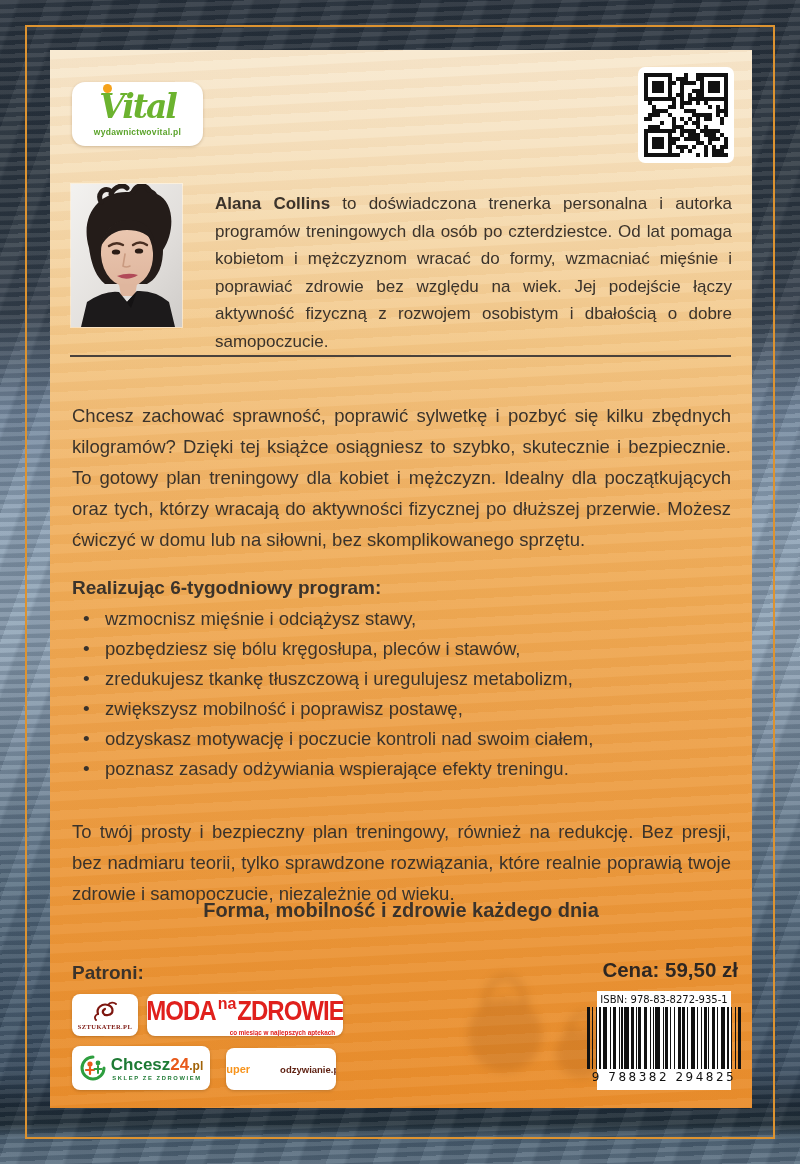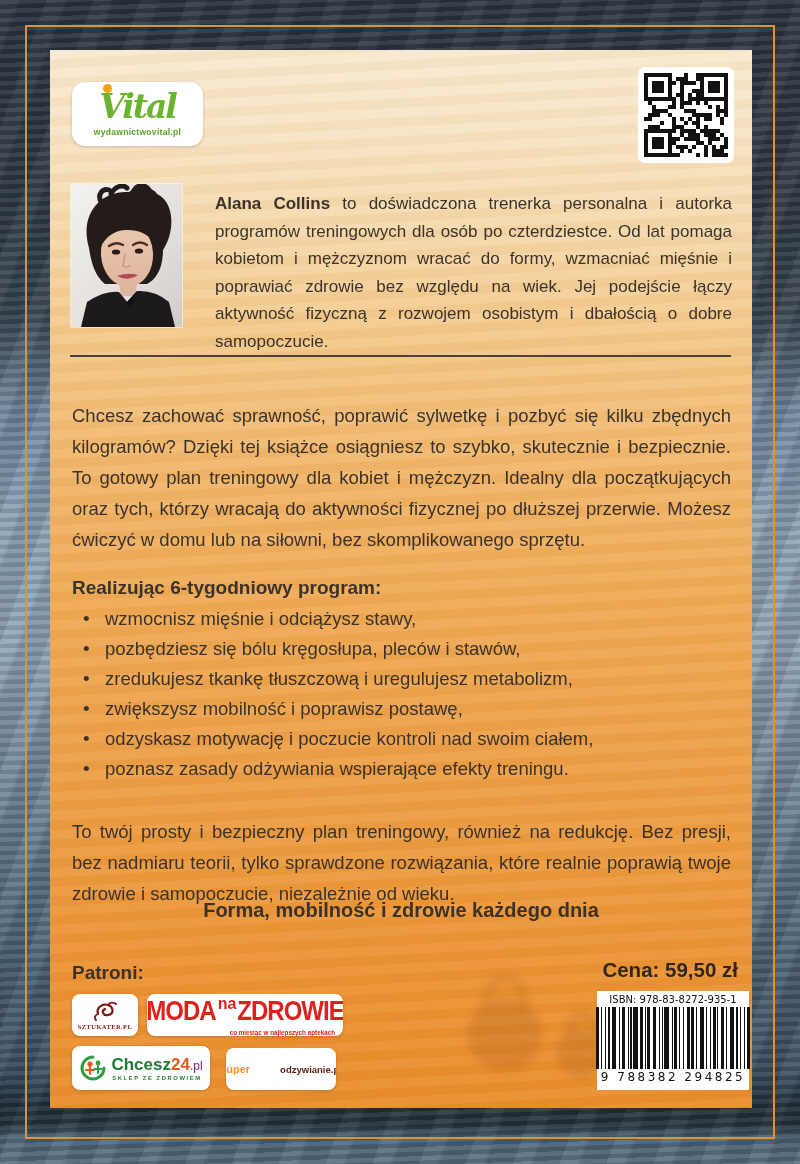--- a/index.html
+++ b/index.html
@@ -88,28 +88,28 @@
   .moda{left:97px;top:944px;width:196px;height:42px;flex-direction:column;}
   .moda .row{display:flex;align-items:center;line-height:1;}
   .moda .big{font-size:24px;font-weight:900;color:#e0201c;letter-spacing:-1px;transform:scaleY(1.12);}
   .moda .na{font-size:16px;font-weight:bold;color:#e0201c;margin:1px 1px 16px 2px;}
   .moda .sub{align-self:flex-end;font-size:6.3px;font-weight:bold;color:#e0201c;margin:1px 8px 0 0;}
   .vitalni{left:22px;top:996px;width:138px;height:44px;gap:4px;}
   .vitalni .col{display:flex;flex-direction:column;align-items:center;}
   .vitalni .row{display:flex;align-items:baseline;line-height:1;}
   .vitalni .v1{font-size:17px;font-weight:bold;color:#1e7a34;}
   .vitalni .v2{font-size:17px;font-weight:bold;color:#e8591a;}
-  .vitalni .v3{font-size:12px;font-weight:normal;color:#701a75;}
+  .vitalni .v3{font-size:12px;font-weight:bold;color:#a16207;}
   .vitalni .sub{font-size:5.8px;font-weight:bold;letter-spacing:1.6px;color:#1e7a34;margin-top:2px;}
   .supero{left:176px;top:998px;width:110px;height:42px;gap:15px;}
   .supero .s1{font-size:11px;font-weight:bold;color:#f7941d;}
   .supero .s2{font-size:9.5px;font-weight:bold;color:#5d1f10;}
 
   
-  .barcode{position:absolute;left:547px;top:941px;width:152px;height:99px;background:#fff;
+  .barcode{position:absolute;left:547px;top:941px;width:134px;height:99px;background:#fff;
     display:flex;flex-direction:column;align-items:center;padding-top:3px;box-sizing:border-box;}
   .isbn{font-size:10px;color:#111;font-family:"DejaVu Sans",sans-serif;white-space:nowrap;}
   .bars{margin-top:2px;height:62px;display:flex;align-items:stretch;}
   .bars i{display:block;background:#111;}
   .digits{font-size:12px;letter-spacing:2.5px;color:#111;margin-top:1px;
     font-family:"DejaVu Sans",sans-serif;white-space:nowrap;}
 </style>
 </head>
 <body>
 

